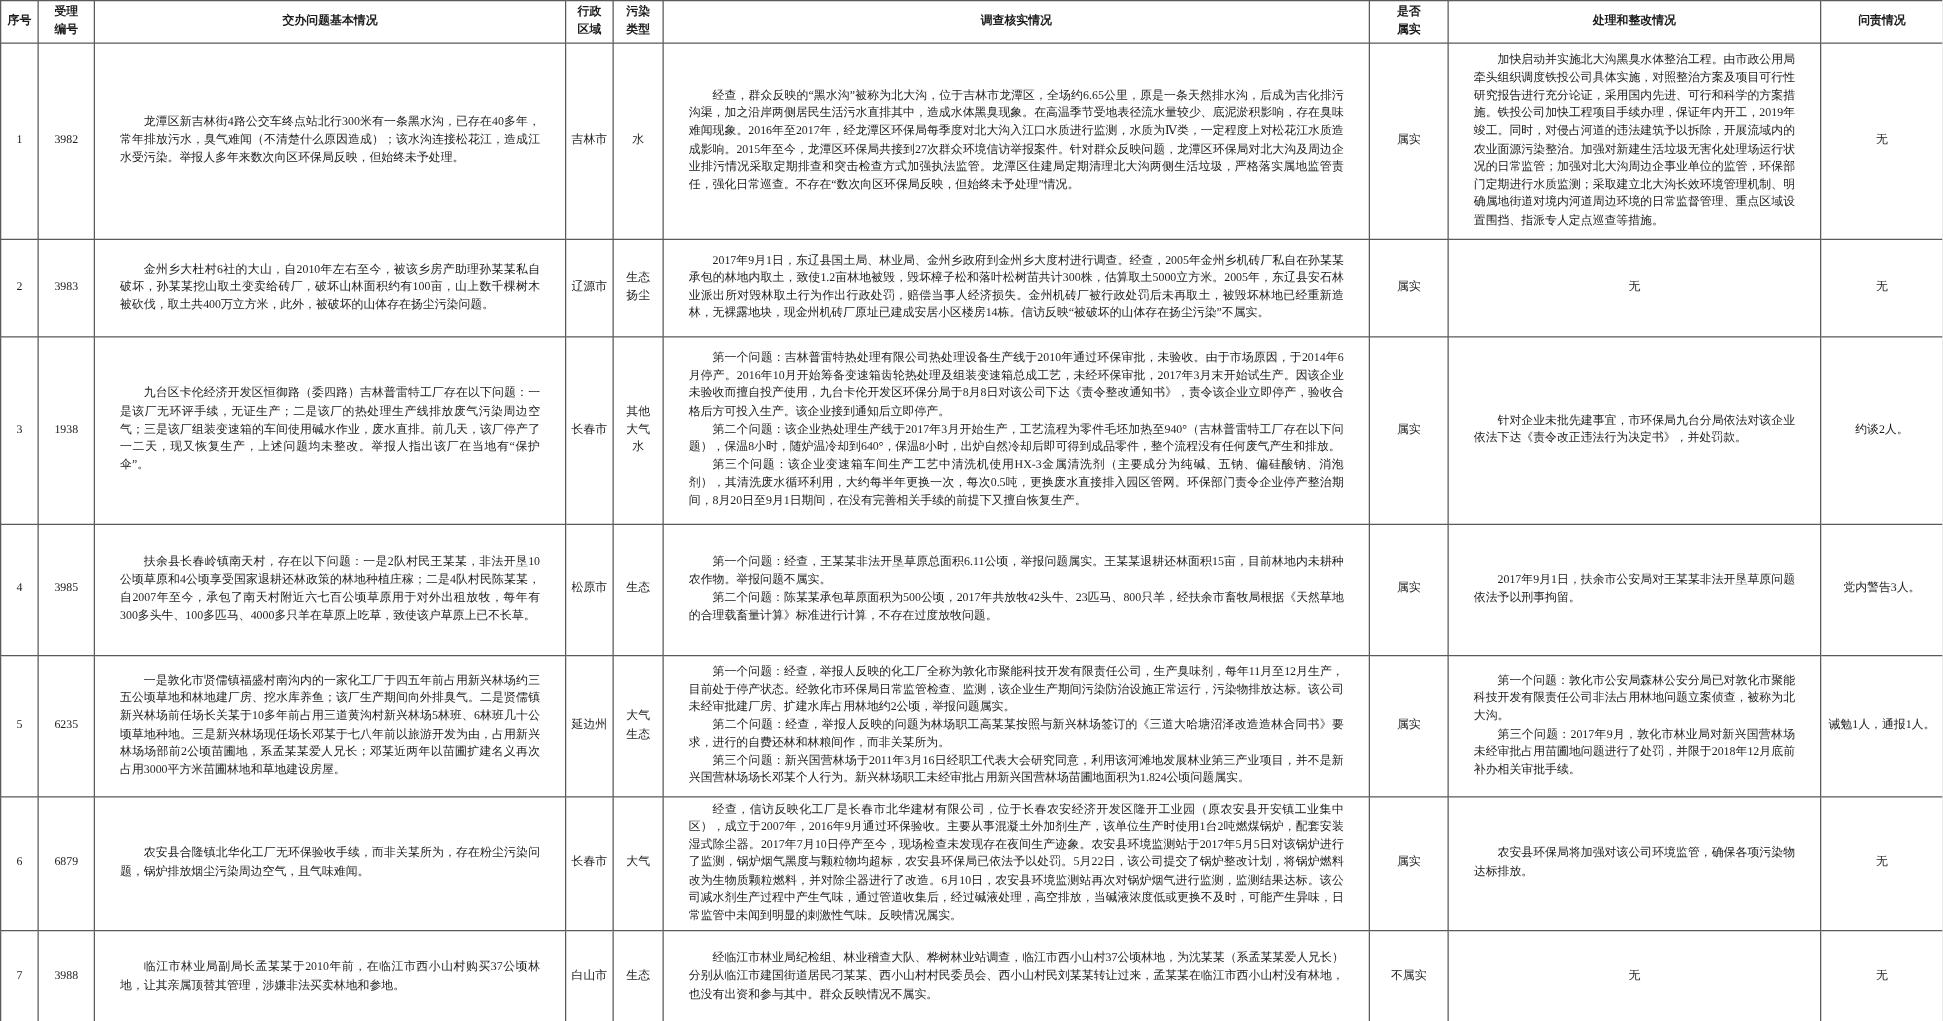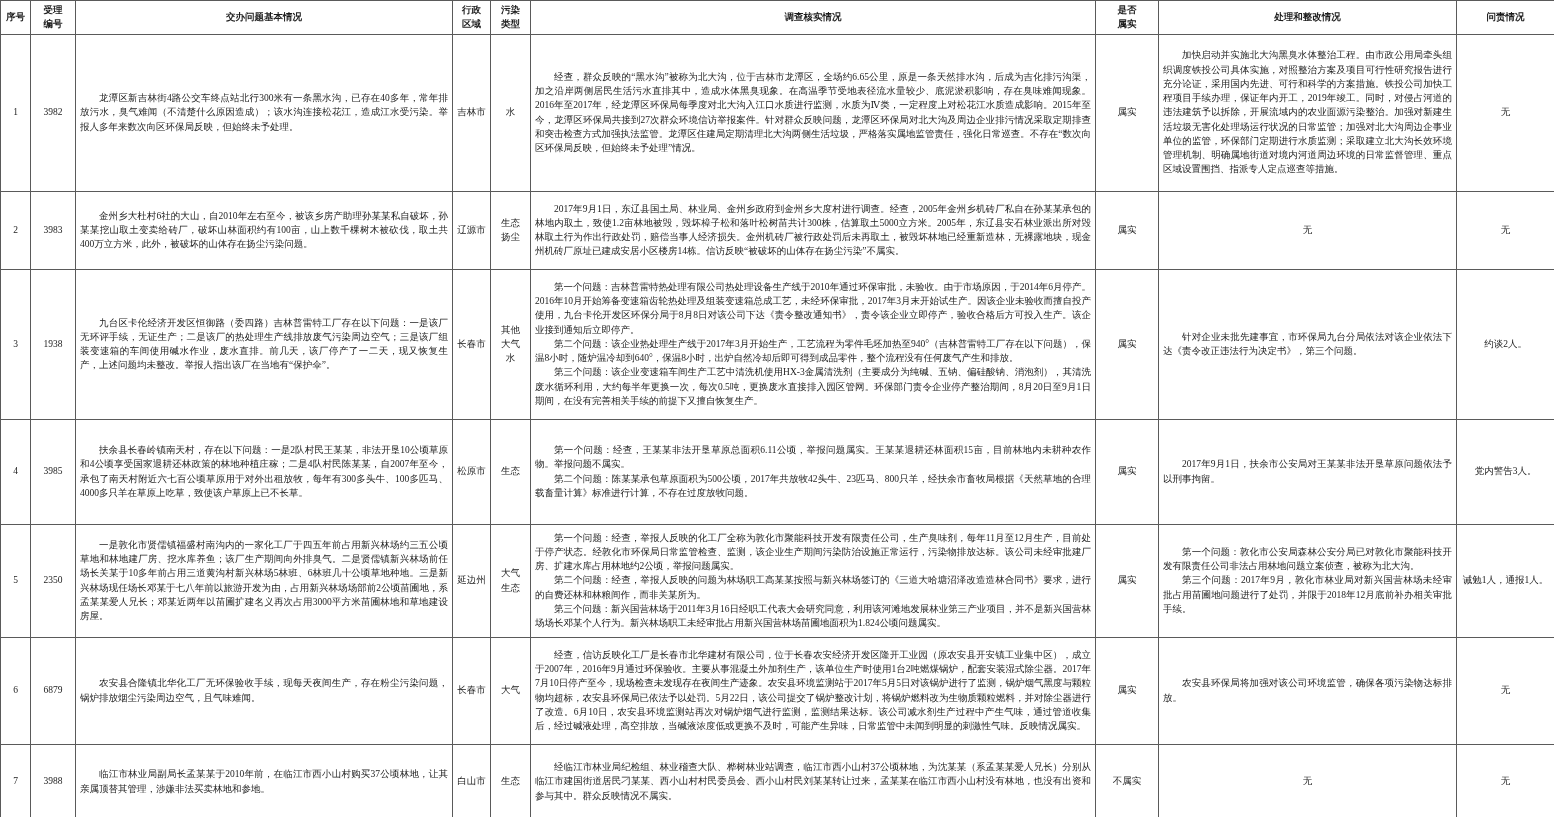--- a/index.html
+++ b/index.html
@@ -30,21 +30,21 @@
     padding:2px 1px;
     height:26px;
   }
   td.c{
     text-align:center;
     white-space:pre-line;
     padding:2px 2px;
   }
   td.t{
     text-align:justify;
-    padding:3px 4px;
+    padding:3px 20px;
     margin-left:45px;
   }
   td.t p{
     margin:0;
     text-indent:2em;
     text-align:justify;
   }
 </style>
 </head>
 <body>
@@ -123,21 +123,21 @@
           <td class="c">其他
 大气
 水</td>
           <td class="t">
             <p>第一个问题：吉林普雷特热处理有限公司热处理设备生产线于2010年通过环保审批，未验收。由于市场原因，于2014年6月停产。2016年10月开始筹备变速箱齿轮热处理及组装变速箱总成工艺，未经环保审批，2017年3月末开始试生产。因该企业未验收而擅自投产使用，九台卡伦开发区环保分局于8月8日对该公司下达《责令整改通知书》，责令该企业立即停产，验收合格后方可投入生产。该企业接到通知后立即停产。</p>
             <p>第二个问题：该企业热处理生产线于2017年3月开始生产，工艺流程为零件毛坯加热至940°（吉林普雷特工厂存在以下问题），保温8小时，随炉温冷却到640°，保温8小时，出炉自然冷却后即可得到成品零件，整个流程没有任何废气产生和排放。</p>
             <p>第三个问题：该企业变速箱车间生产工艺中清洗机使用HX-3金属清洗剂（主要成分为纯碱、五钠、偏硅酸钠、消泡剂），其清洗废水循环利用，大约每半年更换一次，每次0.5吨，更换废水直接排入园区管网。环保部门责令企业停产整治期间，8月20日至9月1日期间，在没有完善相关手续的前提下又擅自恢复生产。</p>
           </td>
           <td class="c">属实</td>
           <td class="t">
-            <p>针对企业未批先建事宜，市环保局九台分局依法对该企业依法下达《责令改正违法行为决定书》，第三个问题。</p>
+            <p>针对企业未批先建事宜，市环保局九台分局依法对该企业依法下达《责令改正违法行为决定书》，并处罚款。</p>
           </td>
           <td class="c">约谈2人。</td>
         </tr>
         <tr style="height: 105px;">
           <td class="c">4</td>
           <td class="c">3985</td>
           <td class="t">
             <p>扶余县长春岭镇南天村，存在以下问题：一是2队村民王某某，非法开垦10公顷草原和4公顷享受国家退耕还林政策的林地种植庄稼；二是4队村民陈某某，自2007年至今，承包了南天村附近六七百公顷草原用于对外出租放牧，每年有300多头牛、100多匹马、4000多只羊在草原上吃草，致使该户草原上已不长草。</p>
           </td>
           <td class="c">松原市</td>
@@ -147,21 +147,21 @@
             <p>第二个问题：陈某某承包草原面积为500公顷，2017年共放牧42头牛、23匹马、800只羊，经扶余市畜牧局根据《天然草地的合理载畜量计算》标准进行计算，不存在过度放牧问题。</p>
           </td>
           <td class="c">属实</td>
           <td class="t">
             <p>2017年9月1日，扶余市公安局对王某某非法开垦草原问题依法予以刑事拘留。</p>
           </td>
           <td class="c">党内警告3人。</td>
         </tr>
         <tr style="height: 113px;">
           <td class="c">5</td>
-          <td class="c">2350</td>
+          <td class="c">6235</td>
           <td class="t">
             <p>一是敦化市贤儒镇福盛村南沟内的一家化工厂于四五年前占用新兴林场约三五公顷草地和林地建厂房、挖水库养鱼；该厂生产期间向外排臭气。二是贤儒镇新兴林场前任场长关某于10多年前占用三道黄沟村新兴林场5林班、6林班几十公顷草地种地。三是新兴林场现任场长邓某于七八年前以旅游开发为由，占用新兴林场场部前2公顷苗圃地，系孟某某爱人兄长；邓某近两年以苗圃扩建名义再次占用3000平方米苗圃林地和草地建设房屋。</p>
           </td>
           <td class="c">延边州</td>
           <td class="c">大气
 生态</td>
           <td class="t">
             <p>第一个问题：经查，举报人反映的化工厂全称为敦化市聚能科技开发有限责任公司，生产臭味剂，每年11月至12月生产，目前处于停产状态。经敦化市环保局日常监管检查、监测，该企业生产期间污染防治设施正常运行，污染物排放达标。该公司未经审批建厂房、扩建水库占用林地约2公顷，举报问题属实。</p>
             <p>第二个问题：经查，举报人反映的问题为林场职工高某某按照与新兴林场签订的《三道大哈塘沼泽改造造林合同书》要求，进行的自费还林和林粮间作，而非关某所为。</p>
             <p>第三个问题：新兴国营林场于2011年3月16日经职工代表大会研究同意，利用该河滩地发展林业第三产业项目，并不是新兴国营林场场长邓某个人行为。新兴林场职工未经审批占用新兴国营林场苗圃地面积为1.824公顷问题属实。</p>
@@ -170,21 +170,21 @@
           <td class="t">
             <p>第一个问题：敦化市公安局森林公安分局已对敦化市聚能科技开发有限责任公司非法占用林地问题立案侦查，被称为北大沟。</p>
             <p>第三个问题：2017年9月，敦化市林业局对新兴国营林场未经审批占用苗圃地问题进行了处罚，并限于2018年12月底前补办相关审批手续。</p>
           </td>
           <td class="c">诫勉1人，通报1人。</td>
         </tr>
         <tr style="height: 107px;">
           <td class="c">6</td>
           <td class="c">6879</td>
           <td class="t">
-            <p>农安县合隆镇北华化工厂无环保验收手续，现每天夜间生产，存在粉尘污染问题，锅炉排放烟尘污染周边空气，且气味难闻。</p>
+            <p>农安县合隆镇北华化工厂无环保验收手续，而非关某所为，存在粉尘污染问题，锅炉排放烟尘污染周边空气，且气味难闻。</p>
           </td>
           <td class="c">长春市</td>
           <td class="c">大气</td>
           <td class="t">
             <p>经查，信访反映化工厂是长春市北华建材有限公司，位于长春农安经济开发区隆开工业园（原农安县开安镇工业集中区），成立于2007年，2016年9月通过环保验收。主要从事混凝土外加剂生产，该单位生产时使用1台2吨燃煤锅炉，配套安装湿式除尘器。2017年7月10日停产至今，现场检查未发现存在夜间生产迹象。农安县环境监测站于2017年5月5日对该锅炉进行了监测，锅炉烟气黑度与颗粒物均超标，农安县环保局已依法予以处罚。5月22日，该公司提交了锅炉整改计划，将锅炉燃料改为生物质颗粒燃料，并对除尘器进行了改造。6月10日，农安县环境监测站再次对锅炉烟气进行监测，监测结果达标。该公司减水剂生产过程中产生气味，通过管道收集后，经过碱液处理，高空排放，当碱液浓度低或更换不及时，可能产生异味，日常监管中未闻到明显的刺激性气味。反映情况属实。</p>
           </td>
           <td class="c">属实</td>
           <td class="t">
             <p>农安县环保局将加强对该公司环境监管，确保各项污染物达标排放。</p>
           </td>

